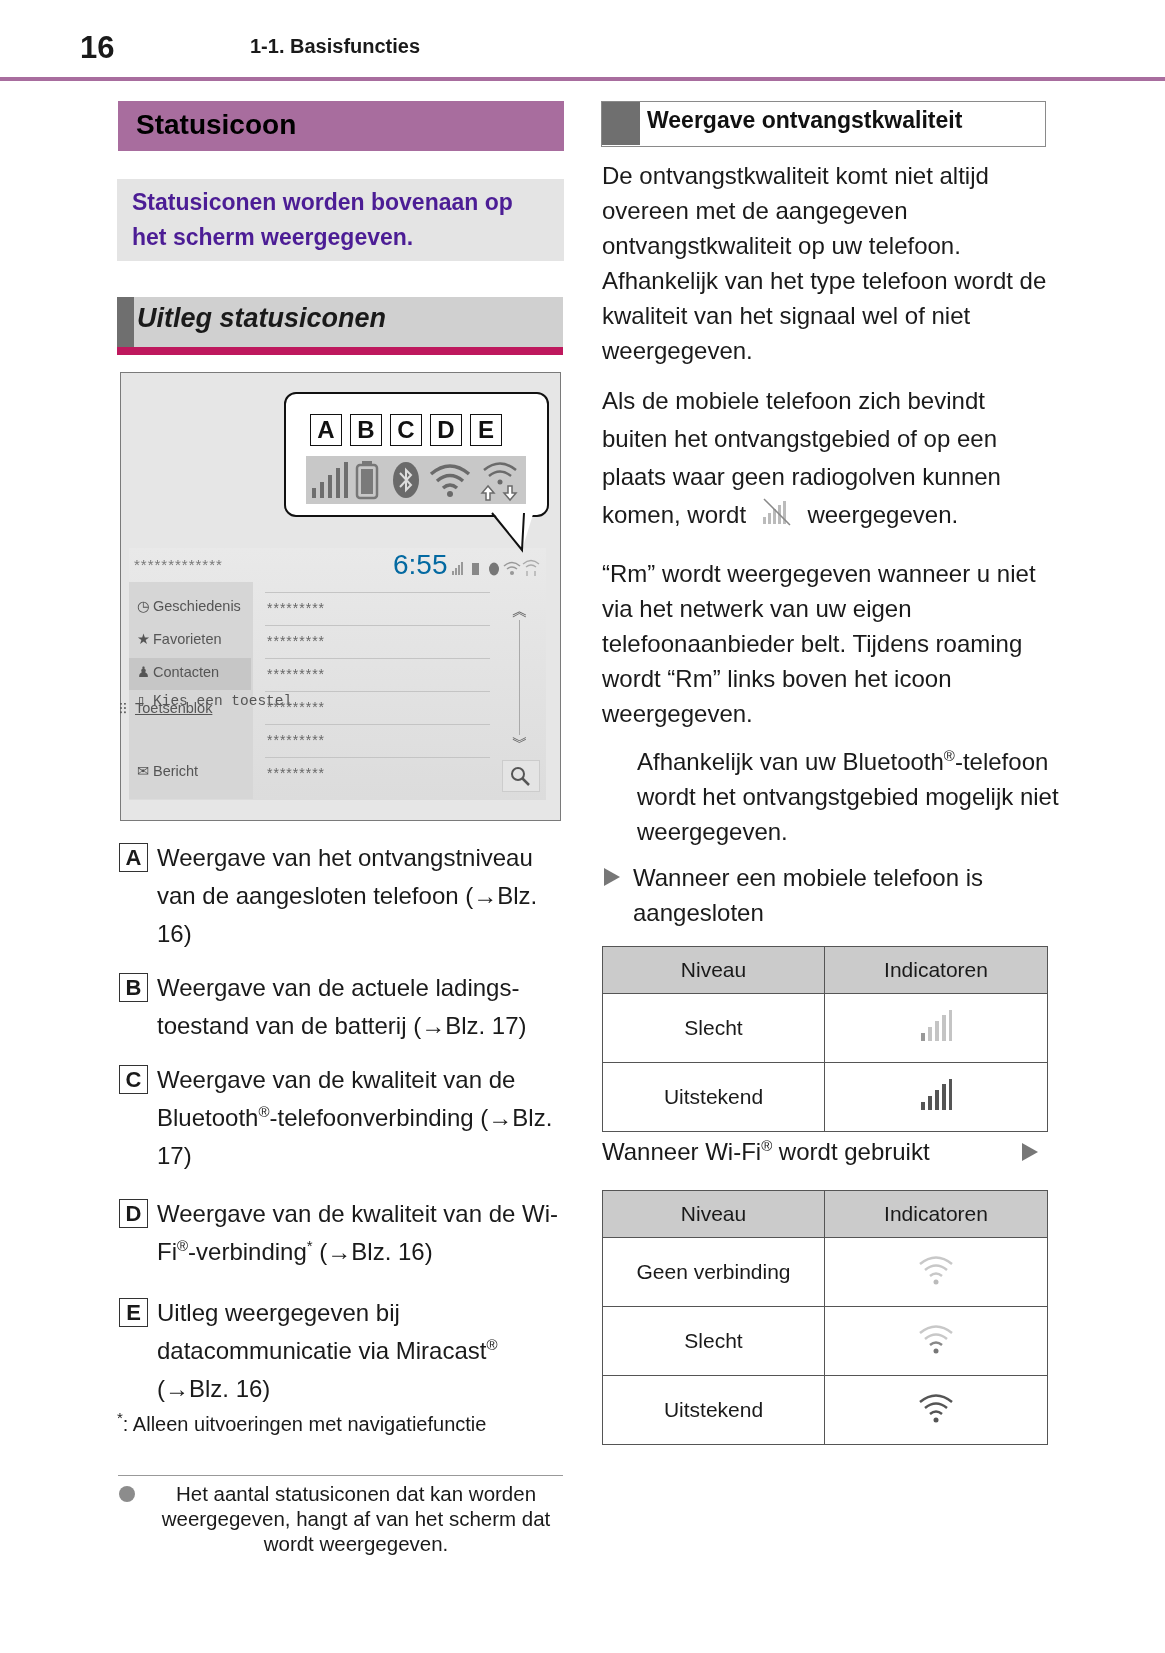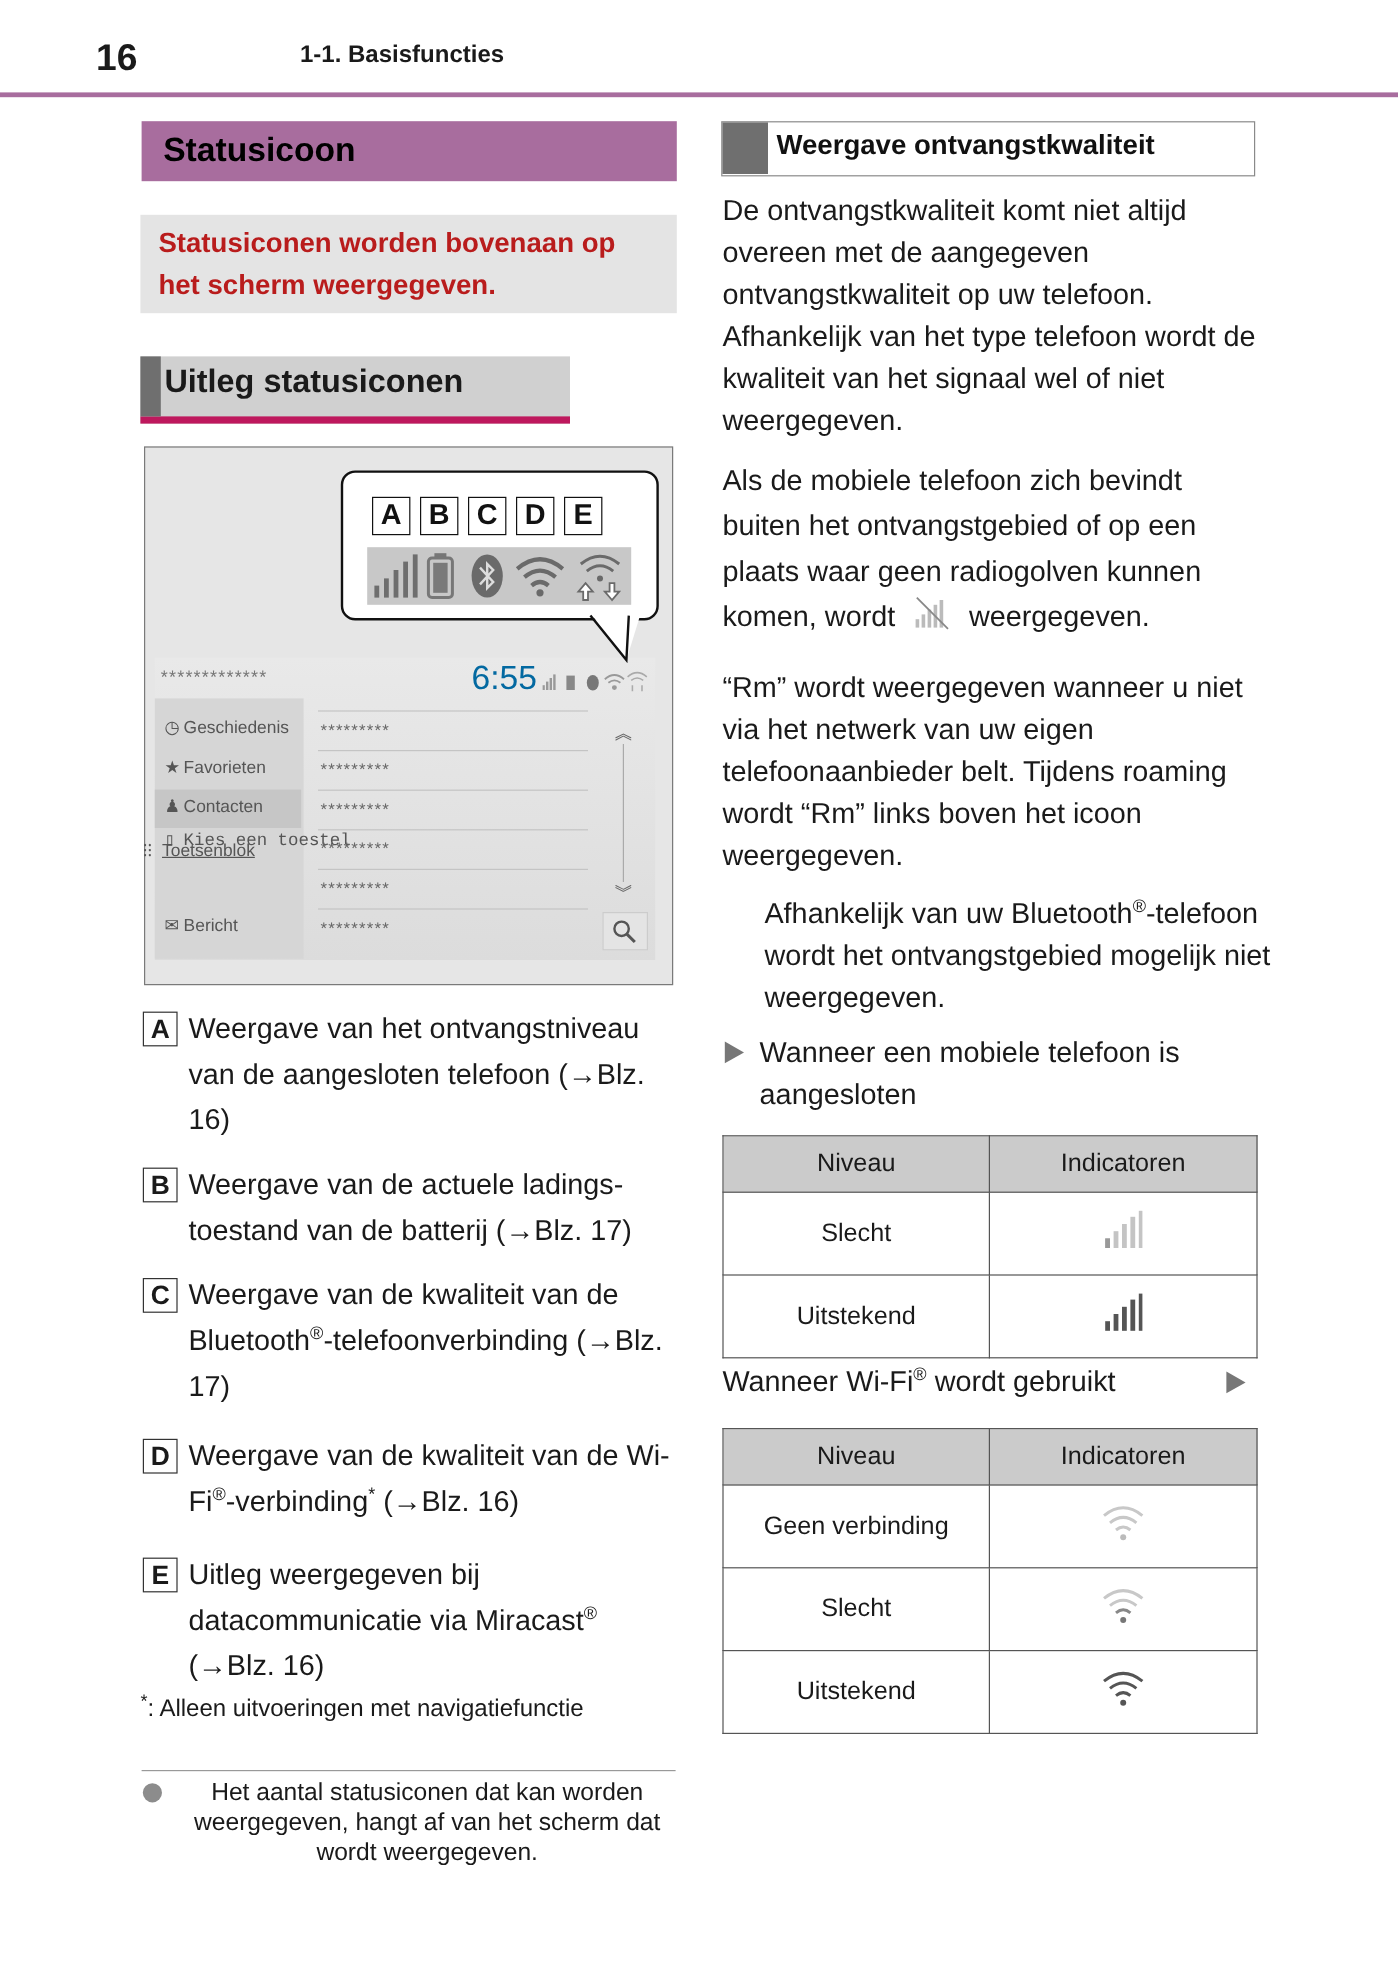--- a/index.html
+++ b/index.html
@@ -8,22 +8,22 @@
   .abs { position:absolute; }
   
   .pageno { left:80px; top:30px; font-size:31px; font-weight:bold; letter-spacing:0px; }
   .chapter { left:205px; top:35px; font-size:20px; font-weight:bold;margin-left:45px; }
   .hrule { left:0; top:77px; width:1165px; height:4px; background:#a86d9e; }
 
   
   .purple-head { left:118px; top:101px; width:446px; height:50px; background:#a86d9e; }
   .purple-head span { position:absolute; left:18px; top:8px; font-size:28px; font-weight:bold; color:#000000; }
   .intro-box { left:117px; top:179px; width:447px; height:82px; background:#e4e4e4; }
-  .intro-box span { position:absolute; left:15px; top:6px; font-size:23px; font-weight:bold; line-height:35px; color:#b91c1c; }
-  .sec-head { left:117px; top:297px; width:358px; height:50px; background:#d0d0d0; border-bottom:6px solid #be185d; }
+  .intro-box span { position:absolute; left:15px; top:6px; font-size:23px; font-weight:bold; line-height:35px; color:#4c1d95; }
+  .sec-head { left:117px; top:297px; width:446px; height:50px; background:#d0d0d0; border-bottom:8px solid #be185d;font-style:italic; }
   .sec-head .bar { position:absolute; left:0; top:0; width:17px; height:50px; background:#6f6f6f; }
   .sec-head span { position:absolute; left:20px; top:6px; font-size:27px; font-weight:bold; color:#1a1a1a; }
 
   .figure { left:120px; top:372px; width:439px; height:447px; background:#e6e6e6; border:1px solid #7a7a7a; }
   .callout { left:284px; top:392px; width:261px; height:121px; background:#fff; border:2px solid #111; border-radius:12px; }
   .callout-tail { left:490px; top:510px; }
   .letter-row { left:310px; top:414px; display:flex; gap:8px; }
   .letter-box { width:32px; height:32px; border:1.5px solid #111; background:#fff; font-size:24px; font-weight:bold;
                 display:flex; align-items:center; justify-content:center; color:#111; box-sizing:border-box; }
   .icon-strip { left:306px; top:456px; width:220px; height:48px; background:#c8c8c8; }

